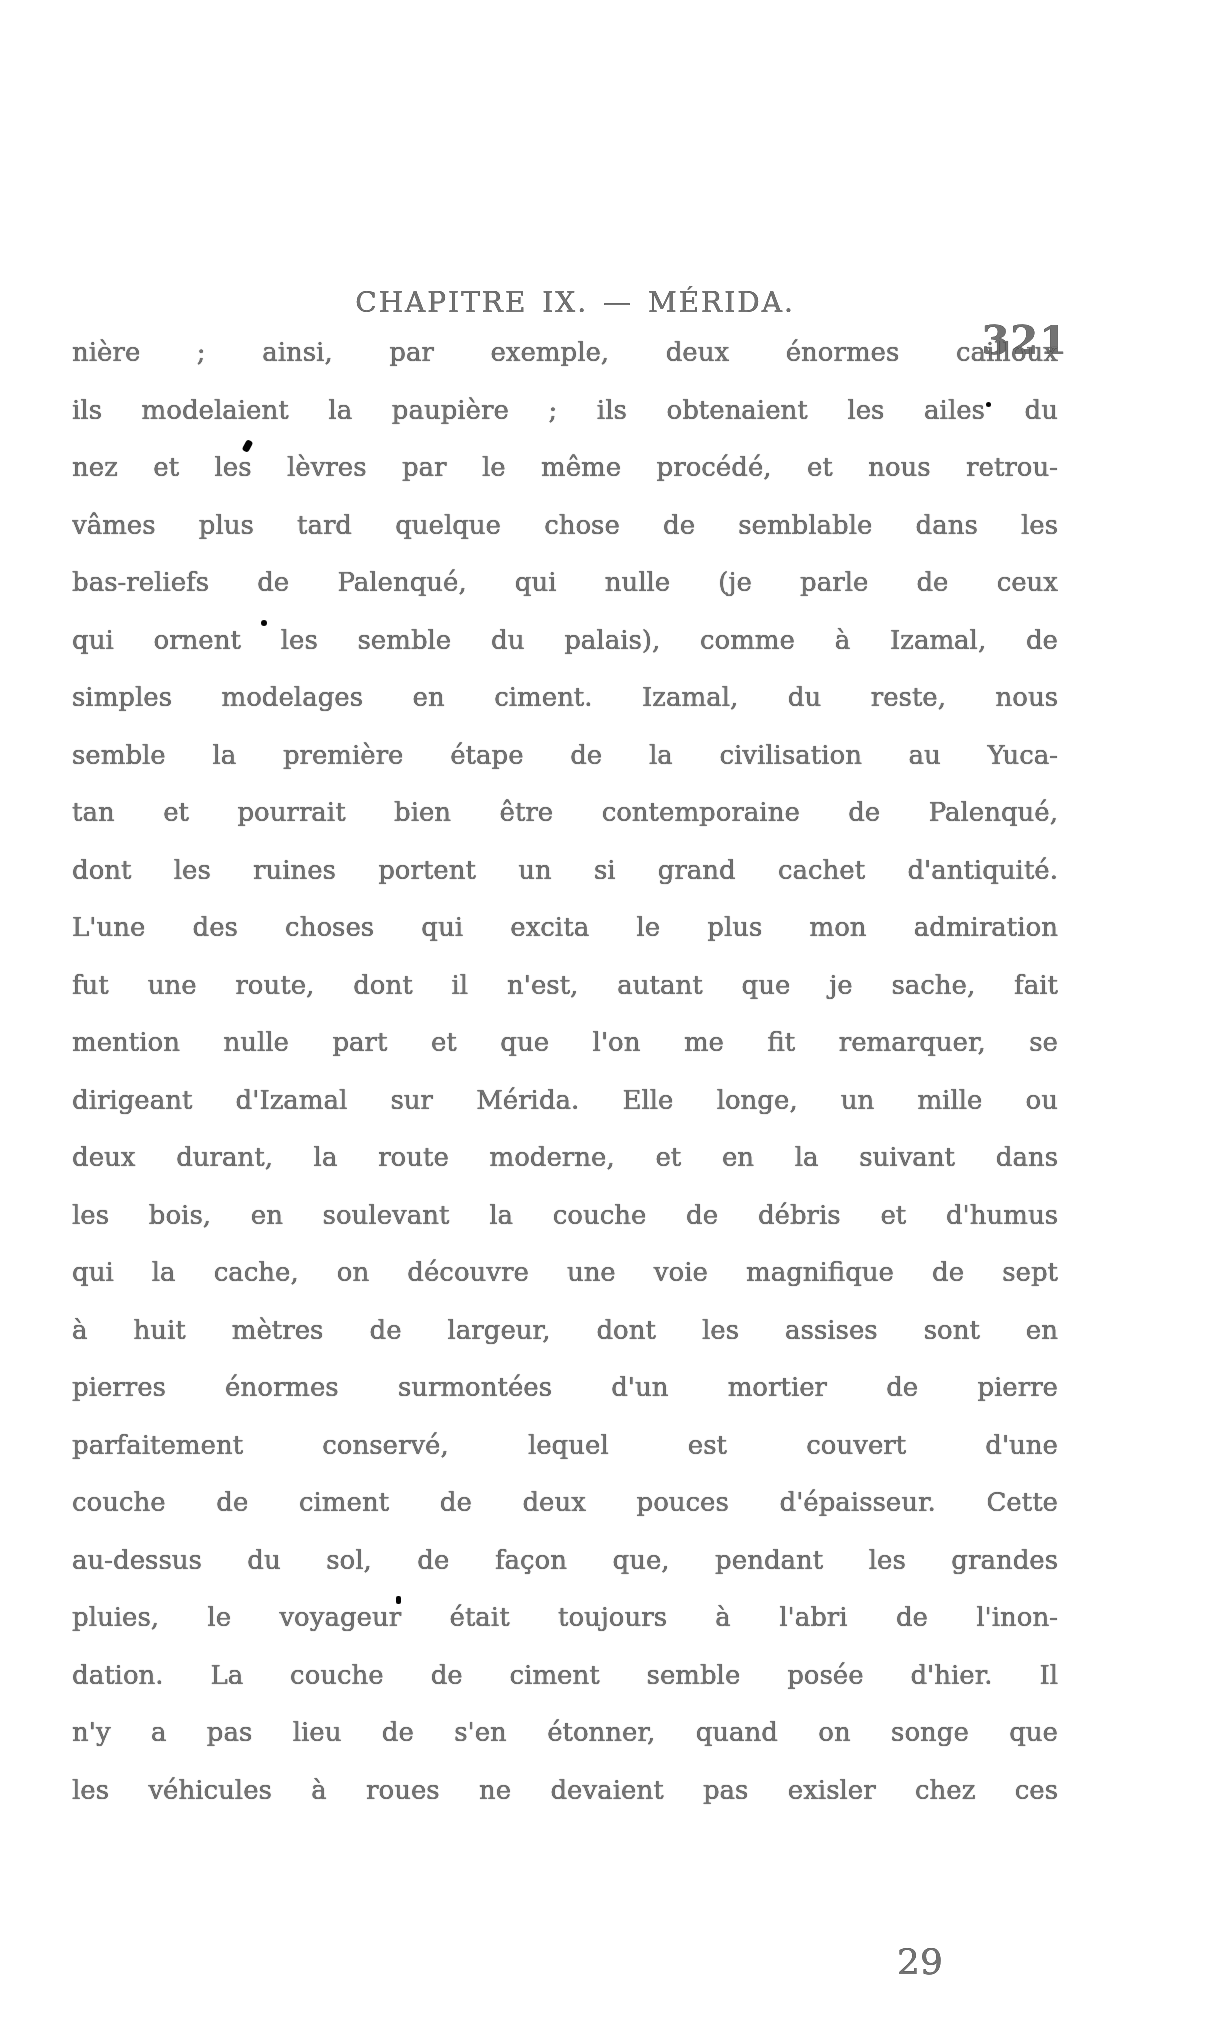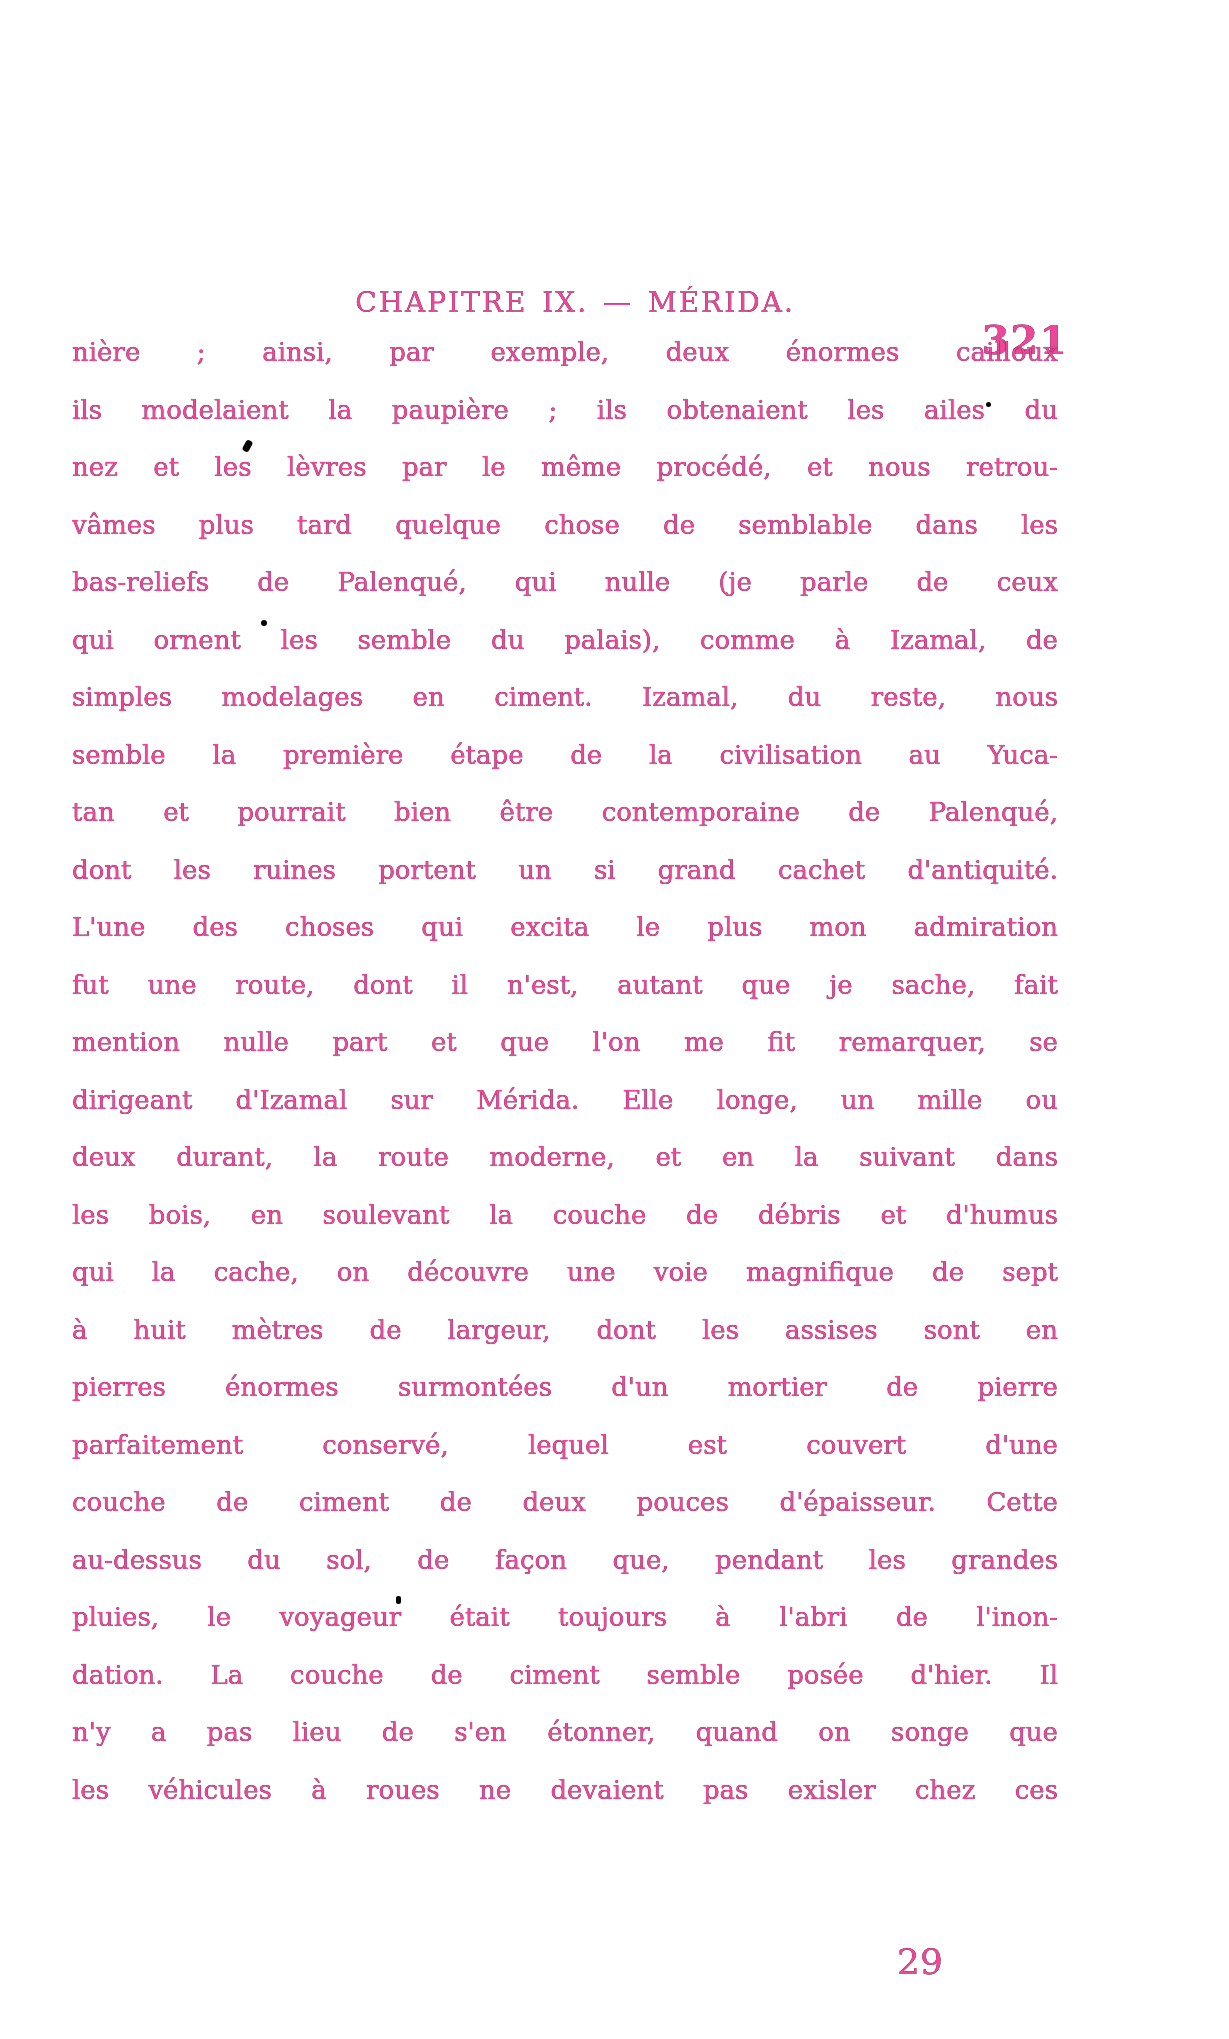--- a/index.html
+++ b/index.html
@@ -7,21 +7,21 @@
     padding: 0;
     background: #ffffff;
   }
   .page {
     position: relative;
     width: 1229px;
     height: 2039px;
     background: #ffffff;
     overflow: hidden;
     font-family: "DejaVu Serif", "Liberation Serif", serif;
-    color: #ec4899;
+    color: #737373;
   }
   
   .running-head {
     position: absolute;
     top: 288px;
     left: 82px;
     width: 986px;
     height: 40px;
   }
   .chapter-title {

